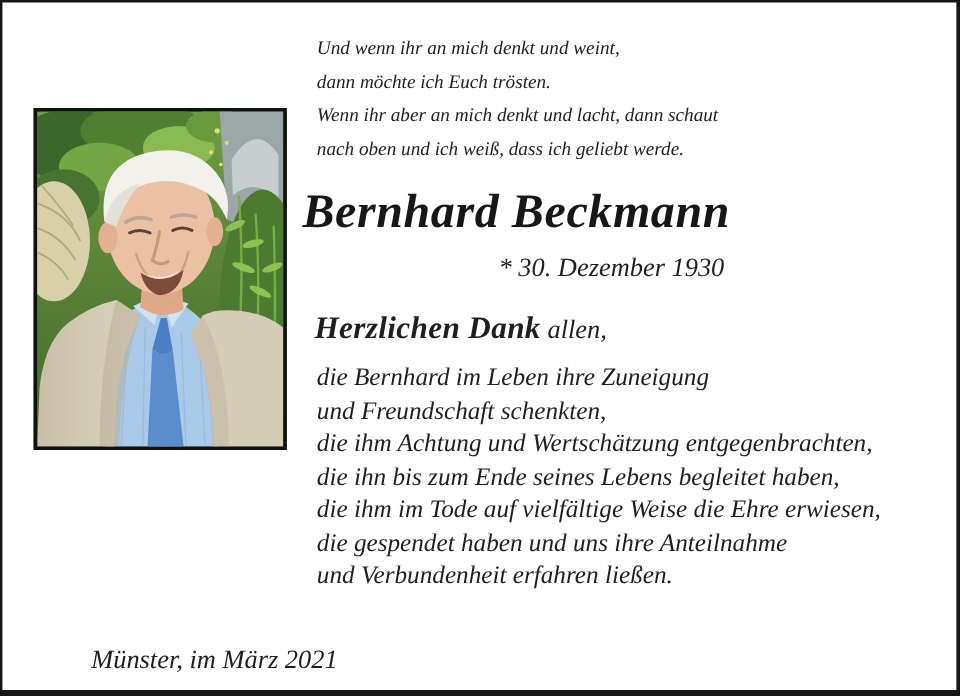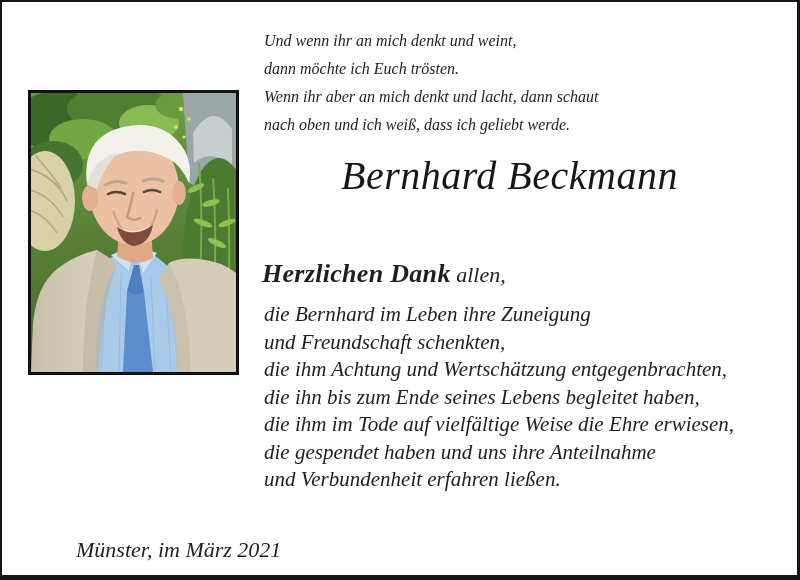--- a/index.html
+++ b/index.html
@@ -25,22 +25,22 @@
   }
   .photo svg{display:block;}
   .verse{
     position:absolute;left:262px;top:25px;
     font-size:16px;line-height:28px;
     white-space:pre-line;
   }
   .name{
     position:absolute;left:250px;top:150px;
     width:515px;margin:0;
-    font-size:40px;font-weight:normal;
-    text-align:center;letter-spacing:0.5px;
+    font-size:40px;font-weight:bold;
+    letter-spacing:0.5px;
     color:#171717;
   }
   .dates{
     position:absolute;left:250px;top:208px;
     width:515px;
     display:flex;justify-content:center;gap:28px;
     font-size:22px;
   }
   .thanks{
     position:absolute;left:260px;top:257px;margin:0;
@@ -161,20 +161,21 @@
   </figure>
 
   <div class="verse">Und wenn ihr an mich denkt und weint,
 dann möchte ich Euch trösten.
 Wenn ihr aber an mich denkt und lacht, dann schaut
 nach oben und ich weiß, dass ich geliebt werde.</div>
 
   <h1 class="name">Bernhard Beckmann</h1>
 
   <div class="dates">
+    <span>* 30. Dezember 1930</span>
   </div>
 
   <p class="thanks"><strong>Herzlichen Dank</strong><span> allen,</span></p>
 
   <div class="bodytext">die Bernhard im Leben ihre Zuneigung
 und Freundschaft schenkten,
 die ihm Achtung und Wertschätzung entgegenbrachten,
 die ihn bis zum Ende seines Lebens begleitet haben,
 die ihm im Tode auf vielfältige Weise die Ehre erwiesen,
 die gespendet haben und uns ihre Anteilnahme

